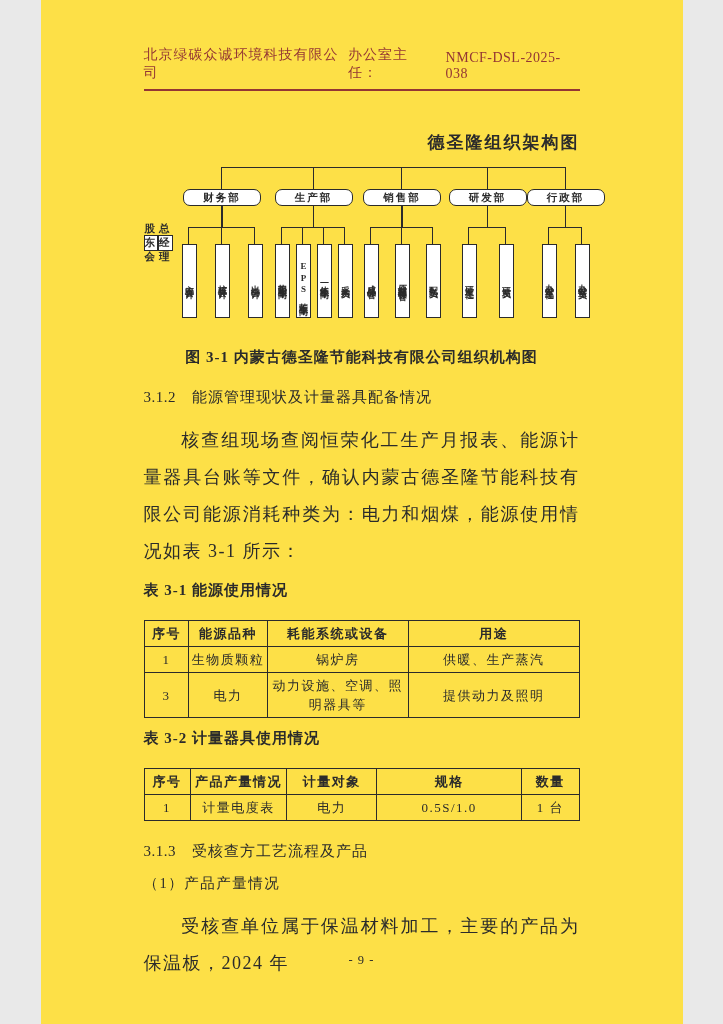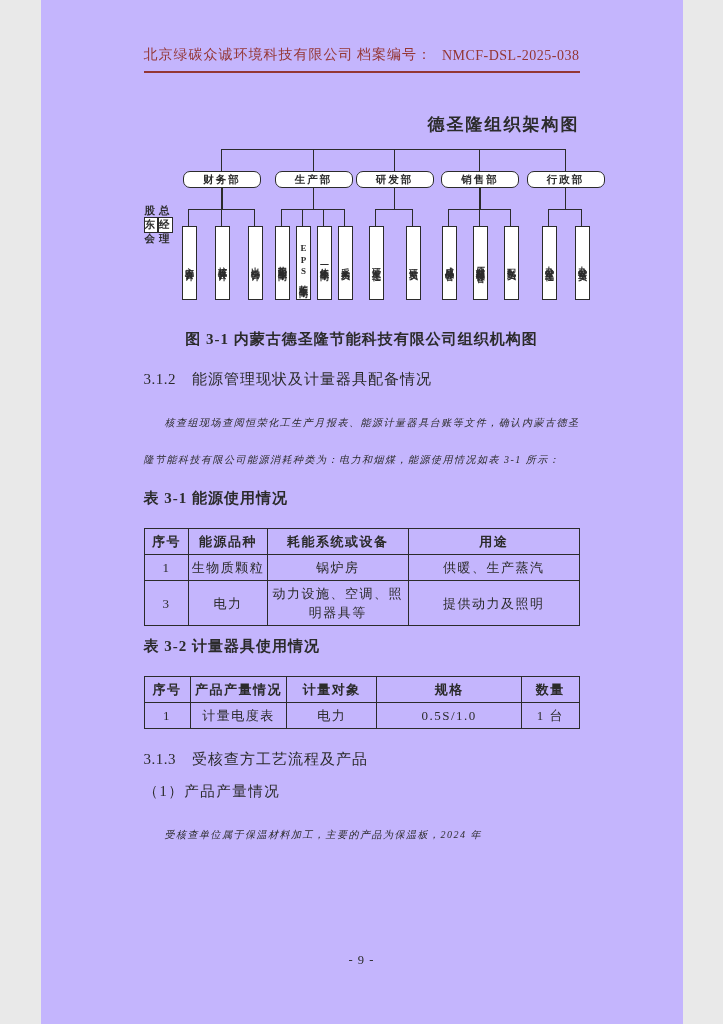--- a/index.html
+++ b/index.html
@@ -1,18 +1,18 @@
 <!DOCTYPE html>
 <html><head>
 <meta charset="utf-8">
 <style>
   * { margin:0; padding:0; box-sizing:border-box; }
   html,body { background:#e9e9e9; }
   .page {
-    width:642px; height:1024px; margin:0 auto; background:#c4b5fd;
+    width:642px; height:1024px; margin:0 auto; background:#fde047;
     font-family:"Liberation Serif","DejaVu Serif",serif;
     color:#2b2b2b; padding:46px 103px 15px 103px; position:relative; overflow:hidden;
   }
   
   .doc-header {
     display:flex; justify-content:space-between; align-items:flex-end;
     border-bottom:2px solid #943634; padding-bottom:7px;
     color:#943634; font-size:14px; letter-spacing:1px;
   }
   .doc-header .right { display:flex; gap:10px; align-items:flex-end; }
@@ -49,42 +49,42 @@
   .d3 .oc-child { padding-left:8px; padding-right:8px; }
   .child-box {
     width:15px; height:74px; font-weight:bold; font-size:9px; letter-spacing:1.5px;
     writing-mode:vertical-rl; text-orientation:upright;
     justify-content:center; align-items:center; overflow:hidden;
   }
   
   .fig-caption { text-align:center; font-weight:bold; font-size:15px; margin-top:30px; letter-spacing:1px; }
   .sec-heading { font-weight:normal; font-size:15px; margin-top:21px; letter-spacing:1px; }
   .sec-heading .num { margin-right:16px; letter-spacing:0.5px; }
-  .para { font-size:10px; line-height:37px; text-align:justify; letter-spacing:1.5px; margin-top:15px;font-style:italic; }
+  .para { font-size:18px; line-height:37px; text-align:justify; letter-spacing:1.5px; margin-top:15px; }
   .indent { text-indent:2.1em; }
   .sub-item { font-size:14.5px; margin-top:13px; letter-spacing:1.5px; }
   
   .tbl-caption { font-weight:bold; font-size:15px; margin-top:11px; letter-spacing:1px; }
   table { width:100%; border-collapse:collapse; margin-top:20px; table-layout:fixed; }
   th,td { border:1.5px solid #2b2b2b; text-align:center; vertical-align:middle;
     font-size:13px; letter-spacing:1.5px; padding:3px 2px; height:26px; line-height:19px; }
   th { font-weight:bold; }
   
   .page-number { position:absolute; bottom:56px; left:0; width:100%; text-align:center;
     font-size:12.5px; letter-spacing:1px; color:#2b2b2b; }
 </style>
 </head>
 <body>
 
 <div class="page">
 
   <div class="doc-header">
     <span>北京绿碳众诚环境科技有限公司</span>
     <span class="right">
-      <span>档案编号：</span>
+      <span>办公室主任：</span>
       <span class="archive-no">NMCF-DSL-2025-038</span>
     </span>
   </div>
 
   <div class="chart-title">德圣隆组织架构图</div>
 
   <div class="oc">
     <div class="oc-box root-box">股东会</div>
     <div class="vline v26"></div>
     <div class="oc-box root-box">总经理</div>
@@ -120,45 +120,45 @@
             </div>
           <div class="oc-child">
               <div class="oc-box child-box">一体板车间</div>
             </div>
           <div class="oc-child">
               <div class="oc-box child-box">采购员</div>
             </div>
         </div>
       </div>
 
+      <div class="oc-dept d3">
+        <div class="oc-box dept-box">销售部</div>
+        <div class="vline v21"></div>
+        <div class="oc-children">
+          <div class="oc-child">
+              <div class="oc-box child-box">成品保管</div>
+            </div>
+          <div class="oc-child">
+              <div class="oc-box child-box">原辅材料保管</div>
+            </div>
+          <div class="oc-child">
+              <div class="oc-box child-box">配送员</div>
+            </div>
+        </div>
+      </div>
+
       <div class="oc-dept d2">
         <div class="oc-box dept-box">研发部</div>
         <div class="vline v21"></div>
         <div class="oc-children">
           <div class="oc-child">
               <div class="oc-box child-box">研发主任</div>
             </div>
           <div class="oc-child">
               <div class="oc-box child-box">研发员</div>
-            </div>
-        </div>
-      </div>
-
-      <div class="oc-dept d3">
-        <div class="oc-box dept-box">销售部</div>
-        <div class="vline v21"></div>
-        <div class="oc-children">
-          <div class="oc-child">
-              <div class="oc-box child-box">成品保管</div>
-            </div>
-          <div class="oc-child">
-              <div class="oc-box child-box">原辅材料保管</div>
-            </div>
-          <div class="oc-child">
-              <div class="oc-box child-box">配送员</div>
             </div>
         </div>
       </div>
 
       <div class="oc-dept d4">
         <div class="oc-box dept-box">行政部</div>
         <div class="vline v21"></div>
         <div class="oc-children">
           <div class="oc-child">
               <div class="oc-box child-box">办公室主任</div>

